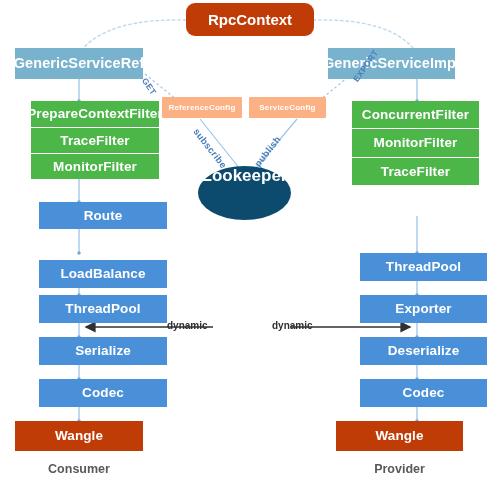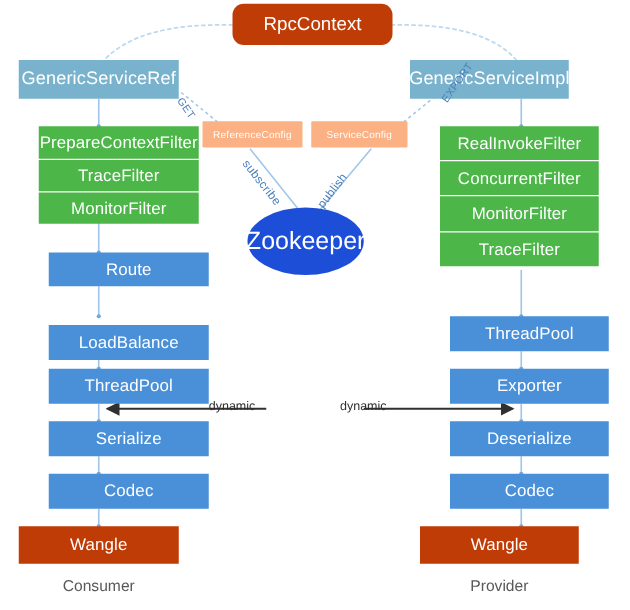--- a/index.html
+++ b/index.html
@@ -15,20 +15,21 @@
     font-family: "Liberation Sans", sans-serif;
     -webkit-font-smoothing: antialiased;
   }
 
   #diagram {
     position: absolute;
     left: 0;
     top: 0;
     width: 504px;
     height: 488px;
+    font-weight: bold;
   }
 
   
   .node {
     position: absolute;
     box-sizing: border-box;
     display: flex;
     align-items: center;
     justify-content: center;
     color: #ffffff;
@@ -85,26 +86,26 @@
     font-size: 15px;
     white-space: nowrap;
     z-index: 8;
   }
 
   
   .ellipse {
     position: absolute;
     box-sizing: border-box;
     display: flex;
-    align-items: center;
+    align-items: flex-start;
     justify-content: center;
     border-radius: 50%;
-    background: #1d4ed8;
-    color: #ffffff;
-    font-size: 20px;
+    background: #0c4a6e;
+    color: #ffffff;
+    font-size: 17px;
     white-space: nowrap;
     z-index: 6;
   }
 
   
   .caption {
     position: absolute;
     color: #595959;
     font-size: 12.5px;
     white-space: nowrap;
@@ -226,23 +227,20 @@
   </div>
 
   <div class="caption" style="left:15px; top:462px; width:128px;">Consumer</div>
 
   <div class="node steel hdr" style="left:328px; top:48px; width:127px; height:31px;">
     <span>GenericServiceImpl</span>
   </div>
 
   <div class="filter-group" style="left:336px; top:101px; width:127px;">
     <div class="node green" style="height:27px;">
-      <span>RealInvokeFilter</span>
-    </div>
-    <div class="node green" style="height:27px;">
       <span>ConcurrentFilter</span>
     </div>
     <div class="node green" style="height:28px;">
       <span>MonitorFilter</span>
     </div>
     <div class="node green" style="height:27px;">
       <span>TraceFilter</span>
     </div>
   </div>
 

